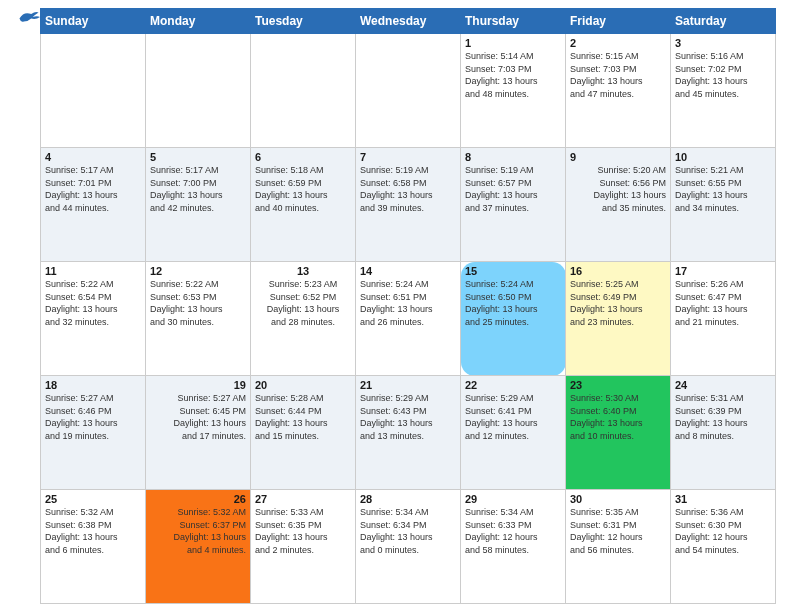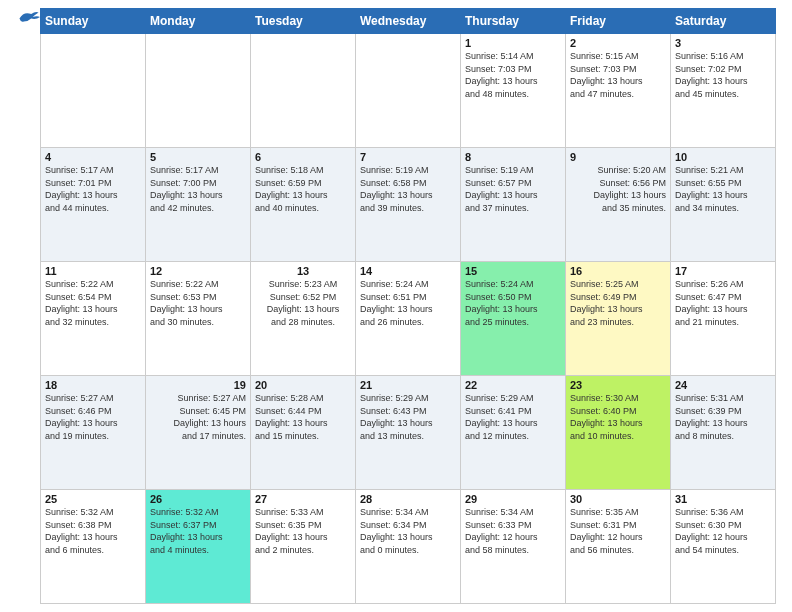--- a/index.html
+++ b/index.html
@@ -235,21 +235,21 @@
 Daylight: 13 hours
 and 28 minutes.</div>
           </td>
           <td style="background: rgb(255, 255, 255);">
             <span class="day-num">14</span>
             <div class="day-info" style="white-space: pre-line;">Sunrise: 5:24 AM
 Sunset: 6:51 PM
 Daylight: 13 hours
 and 26 minutes.</div>
           </td>
-          <td style="background: #86efac;">
+          <td style="background: #7dd3fc; border-radius: 14px;">
             <span class="day-num">15</span>
             <div class="day-info" style="white-space: pre-line;">Sunrise: 5:24 AM
 Sunset: 6:50 PM
 Daylight: 13 hours
 and 25 minutes.</div>
           </td>
           <td style="background: #fef9c3;">
             <span class="day-num">16</span>
             <div class="day-info" style="white-space: pre-line;">Sunrise: 5:25 AM
 Sunset: 6:49 PM
@@ -293,21 +293,21 @@
 Daylight: 13 hours
 and 13 minutes.</div>
           </td>
           <td style="background: rgb(237, 242, 247);">
             <span class="day-num">22</span>
             <div class="day-info" style="white-space: pre-line;">Sunrise: 5:29 AM
 Sunset: 6:41 PM
 Daylight: 13 hours
 and 12 minutes.</div>
           </td>
-          <td style="background: #bef264;">
+          <td style="background: #22c55e;">
             <span class="day-num">23</span>
             <div class="day-info" style="white-space: pre-line;">Sunrise: 5:30 AM
 Sunset: 6:40 PM
 Daylight: 13 hours
 and 10 minutes.</div>
           </td>
           <td style="background: rgb(237, 242, 247);">
             <span class="day-num">24</span>
             <div class="day-info" style="white-space: pre-line;">Sunrise: 5:31 AM
 Sunset: 6:39 PM
@@ -316,21 +316,21 @@
           </td>
         </tr>
         <tr>
           <td style="background: rgb(255, 255, 255);">
             <span class="day-num">25</span>
             <div class="day-info" style="white-space: pre-line;">Sunrise: 5:32 AM
 Sunset: 6:38 PM
 Daylight: 13 hours
 and 6 minutes.</div>
           </td>
-          <td style="background: #5eead4;">
+          <td style="background: #f97316; text-align: right;">
             <span class="day-num">26</span>
             <div class="day-info" style="white-space: pre-line;">Sunrise: 5:32 AM
 Sunset: 6:37 PM
 Daylight: 13 hours
 and 4 minutes.</div>
           </td>
           <td style="background: rgb(255, 255, 255);">
             <span class="day-num">27</span>
             <div class="day-info" style="white-space: pre-line;">Sunrise: 5:33 AM
 Sunset: 6:35 PM

